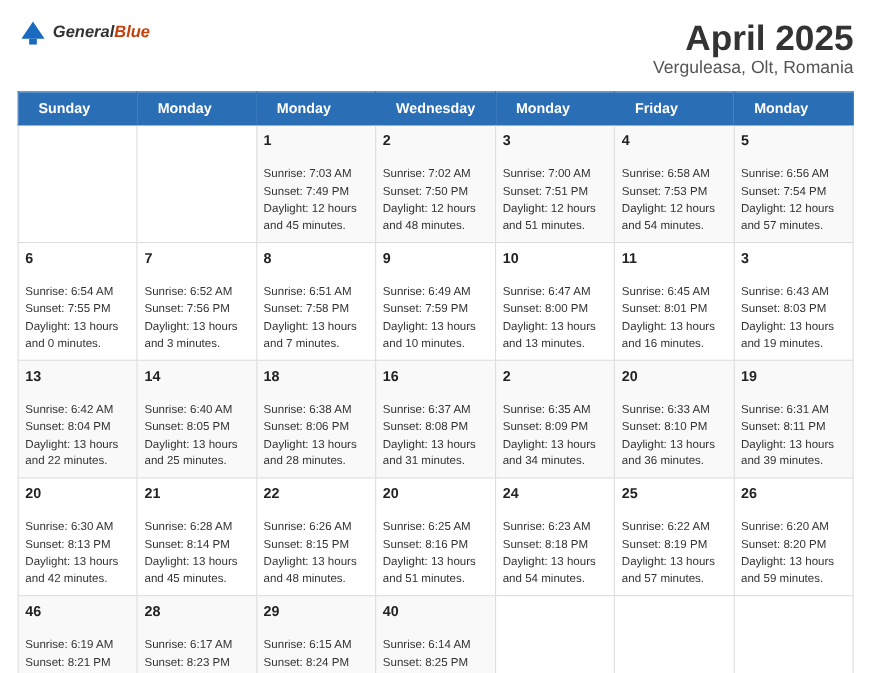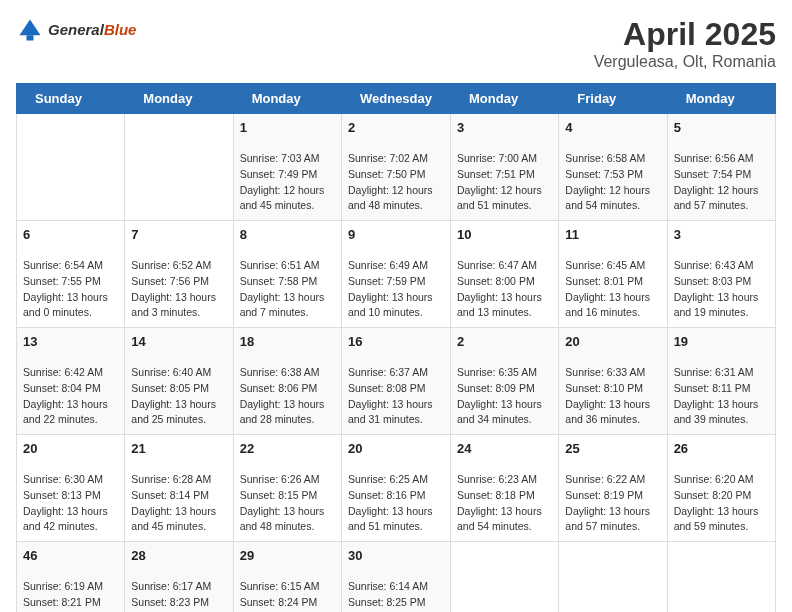--- a/index.html
+++ b/index.html
@@ -254,21 +254,21 @@
         </td>
         <td>
           <span class="day-number">28</span>
           <div class="day-info">Sunrise: 6:17 AM<br>Sunset: 8:23 PM<br>Daylight: 14 hours and 5 minutes.</div>
         </td>
         <td>
           <span class="day-number">29</span>
           <div class="day-info">Sunrise: 6:15 AM<br>Sunset: 8:24 PM<br>Daylight: 14 hours and 8 minutes.</div>
         </td>
         <td>
-          <span class="day-number">30</span>
+          <span class="day-number">40</span>
           <div class="day-info">Sunrise: 6:14 AM<br>Sunset: 8:25 PM<br>Daylight: 14 hours and 10 minutes.</div>
         </td>
         <td class="empty-cell"></td>
         <td class="empty-cell"></td>
         <td class="empty-cell"></td>
       </tr>
     </tbody>
 </table>
 
 </body></html>

